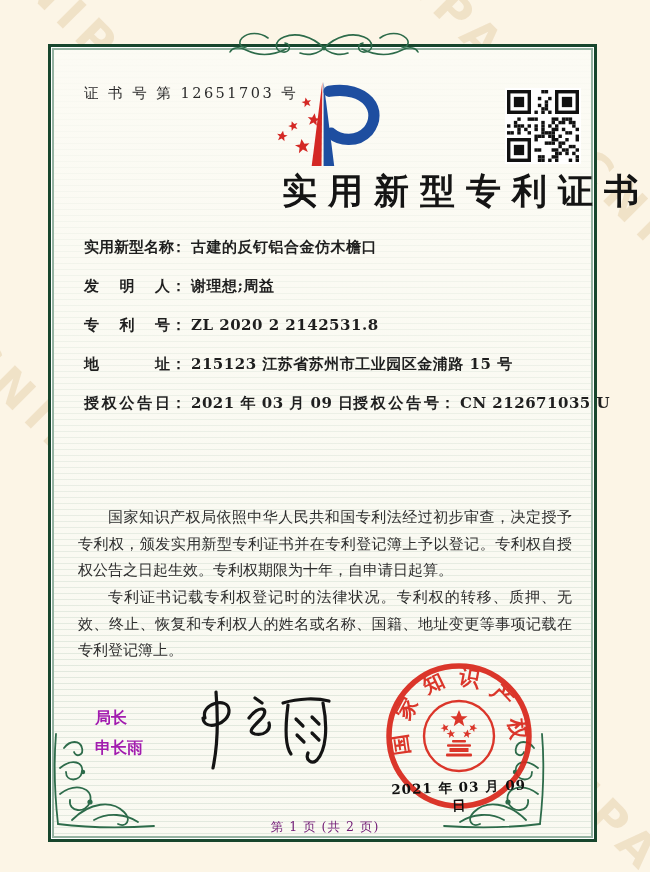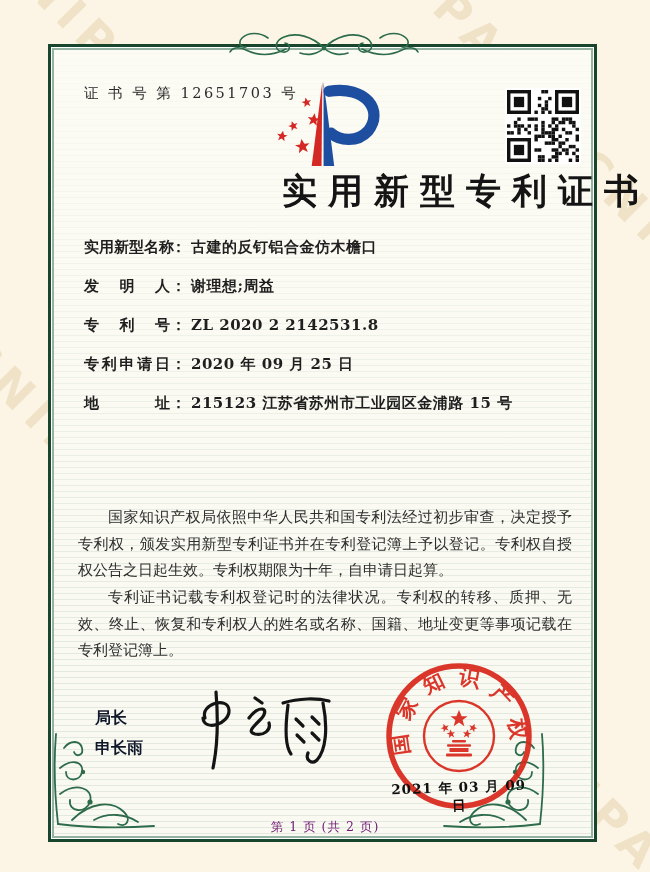--- a/index.html
+++ b/index.html
@@ -44,21 +44,21 @@
   .flabel{display:inline-block;width:86px;text-align:justify;text-align-last:justify;vertical-align:baseline;}
   .colon{display:inline-block;margin:0 5px 0 1px;}
   .fvalue{letter-spacing:0.5px;}
   .fvalue.datew{display:inline-block;width:150px;}
   .pair2{margin-left:12px;}
   
   .paras{position:absolute;left:78px;top:504px;width:494px;z-index:3;
     font-size:15px;line-height:1.78;color:#2d2d2d;text-align:justify;}
   .paras p{margin:0;text-indent:2em;}
   
-  .officer{position:absolute;left:95px;top:703px;z-index:3;font-size:16px;font-weight:600;color:#0f172a;line-height:1.9;}
+  .officer{position:absolute;left:95px;top:703px;z-index:3;font-size:16px;font-weight:600;color:#a21caf;line-height:1.9;}
   .sig{position:absolute;left:183px;top:686px;z-index:4;}
   
   .seal{position:absolute;left:383px;top:660px;z-index:4;opacity:0.93;}
   .seal-date{
     position:absolute;left:383px;top:779px;width:152px;text-align:center;z-index:5;
     font-size:13.5px;font-weight:700;color:#101010;letter-spacing:1px;transform:rotate(-2deg);
   }
   
   .top-orn{position:absolute;left:228px;top:26px;z-index:2;}
   .fl-bl{position:absolute;left:50px;top:728px;z-index:2;}
@@ -229,24 +229,24 @@
   <div class="frow">
     <span class="flabel">实用新型名称</span><span class="colon">：</span><span class="fvalue">古建的反钉铝合金仿木檐口</span>
   </div>
   <div class="frow">
     <span class="flabel">发明人</span><span class="colon">：</span><span class="fvalue">谢理想;周益</span>
   </div>
   <div class="frow">
     <span class="flabel">专利号</span><span class="colon">：</span><span class="fvalue">ZL 2020 2 2142531.8</span>
   </div>
   <div class="frow">
-    <span class="flabel">专利申请日</span><span class="colon">：</span><span class="fvalue">2020 年 09 月 25 日</span>
-  </div>
-  <div class="frow">
     <span class="flabel">地址</span><span class="colon">：</span><span class="fvalue">215123 江苏省苏州市工业园区金浦路 15 号</span>
+  </div>
+  <div class="frow">
+    <span class="flabel">授权公告日</span><span class="colon">：</span><span class="fvalue datew">2021 年 03 月 09 日</span><span class="pair2"><span class="flabel">授权公告号</span><span class="colon">：</span><span class="fvalue">CN 212671035 U</span></span>
   </div>
 </div>
 
 <div class="paras">
   <p>国家知识产权局依照中华人民共和国专利法经过初步审查，决定授予专利权，颁发实用新型专利证书并在专利登记簿上予以登记。专利权自授权公告之日起生效。专利权期限为十年，自申请日起算。</p>
   <p>专利证书记载专利权登记时的法律状况。专利权的转移、质押、无效、终止、恢复和专利权人的姓名或名称、国籍、地址变更等事项记载在专利登记簿上。</p>
 </div>
 
 <div class="officer">
   <div>局长</div>

